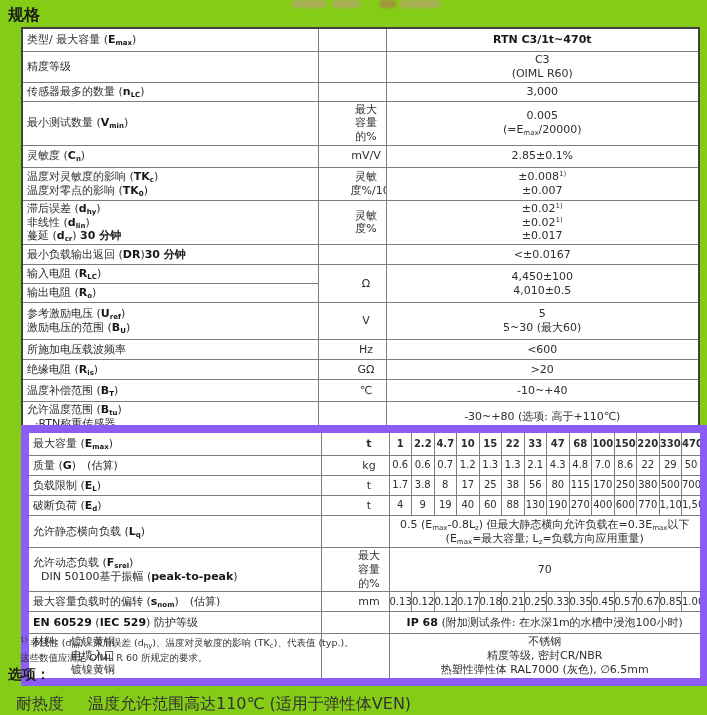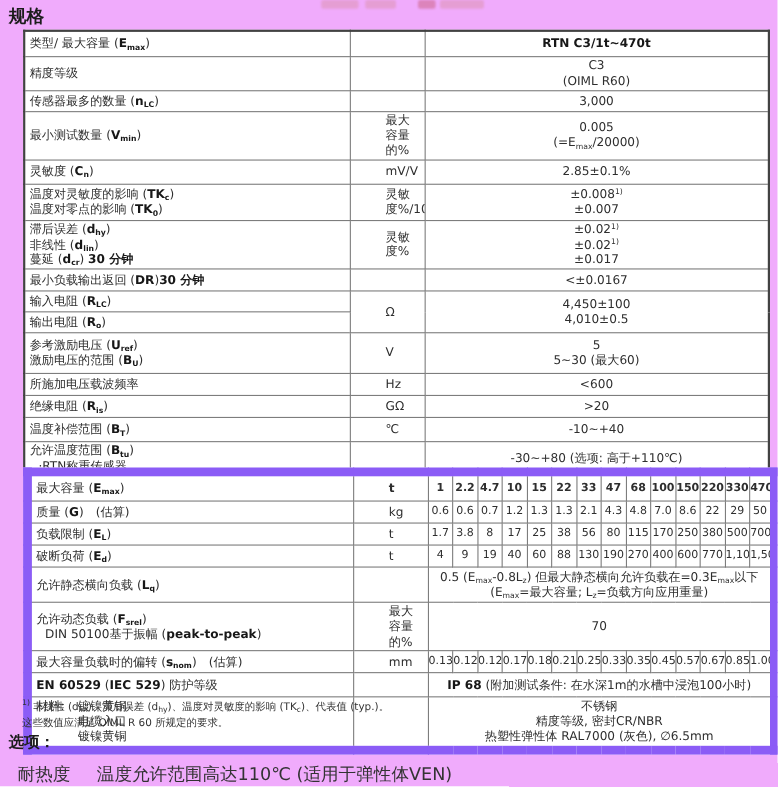--- a/index.html
+++ b/index.html
@@ -1,36 +1,36 @@
 <!DOCTYPE html>
 <html><head>
 <meta charset="utf-8">
 <style>
   html,body{margin:0;padding:0;}
   .page{
-    position:relative;width:707px;height:715px;background:#f0abfc;
+    position:relative;width:707px;height:715px;background:#84cc16;
     font-family:"DejaVu Sans","Liberation Sans",sans-serif;
     color:#2e2e2e;overflow:hidden;
   }
   
   .watermark{position:absolute;left:292px;top:0;width:150px;height:9px;filter:blur(1px);opacity:.45;}
   .watermark i{position:absolute;top:0;height:8px;background:#d98fa3;border-radius:2px;}
   .watermark i.w1{left:0;width:34px;}
   .watermark i.w2{left:40px;width:28px;}
   .watermark i.w3{left:88px;width:16px;background:#c4556d;}
   .watermark i.w4{left:108px;width:40px;}
 
   .heading{position:absolute;left:8px;top:5px;margin:0;font-size:16px;font-weight:bold;color:#1c1c1c;}
 
   table{border-collapse:collapse;table-layout:fixed;position:absolute;background:#fff;}
   table.spec{left:21px;top:27px;width:677px;border:2px solid #424242;}
   table.cap{left:21px;top:425px;width:679px;border:8px solid #8b5cf6;}
   td{border:1px solid #7d7d7d;font-size:11px;line-height:1.25;padding:1px 4px;vertical-align:middle;overflow:hidden;}
   td.lab{text-align:left;}
-  td.unit{padding-left:32px;}
+  td.unit{text-align:center;padding-left:32px;}
   td.val{text-align:center;}
   td.num-cell{text-align:center;padding:1px 0;font-size:10px;white-space:nowrap;}
   sub{font-size:7px;vertical-align:-2px;line-height:0;}
   sup{font-size:7px;vertical-align:4px;line-height:0;}
   b{font-weight:bold;color:#171717;}
 
   .ind{padding-left:8px;}
   .acc-head{display:inline-block;width:70px;}
   .acc-sp{display:inline-block;width:70px;}
   .mat-head{display:inline-block;width:38px;}

